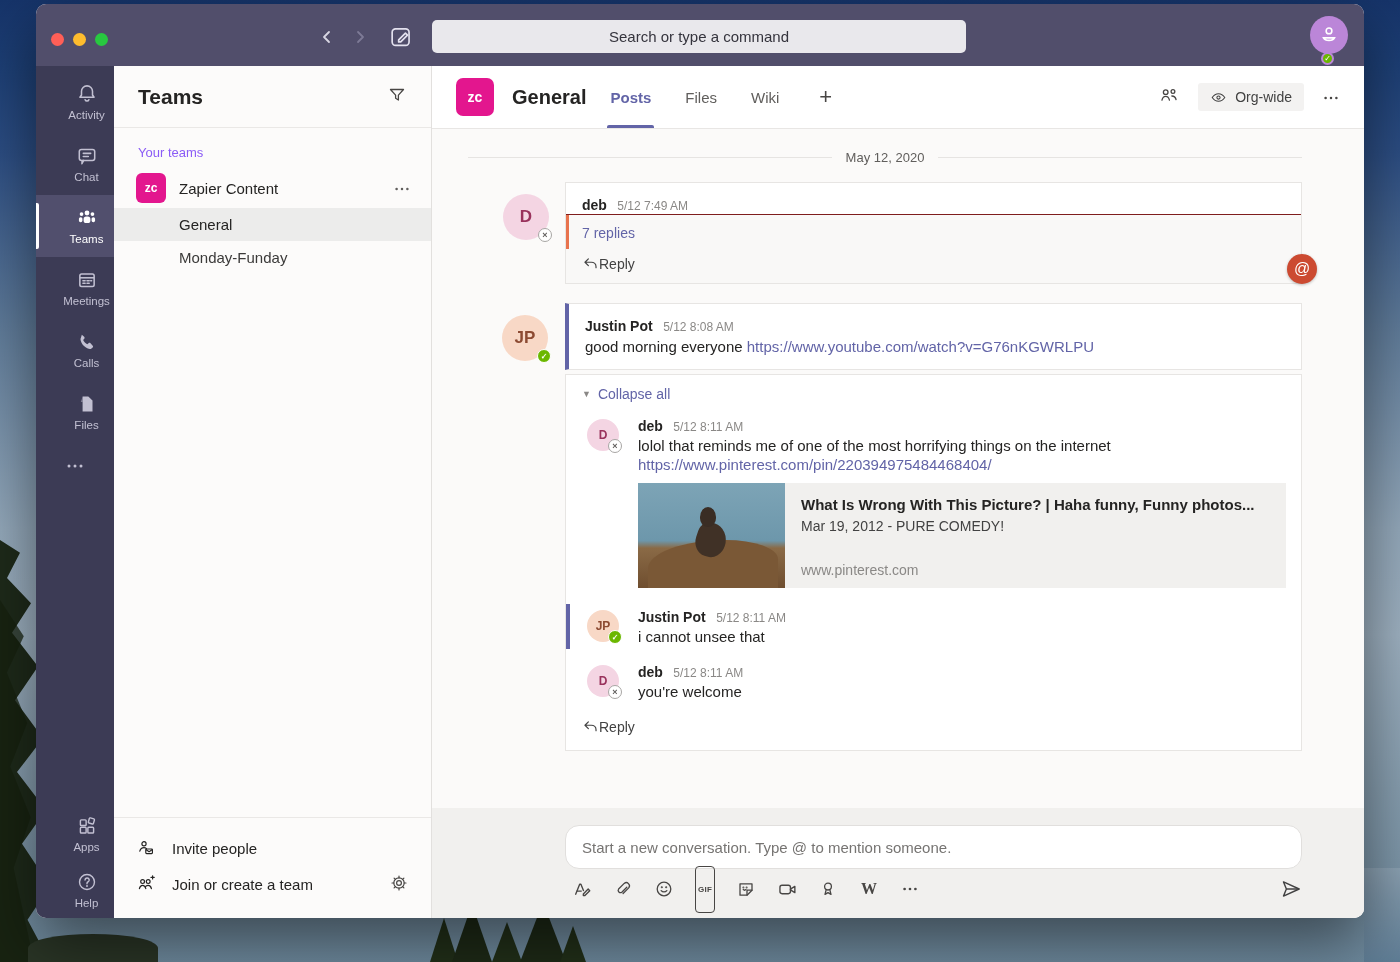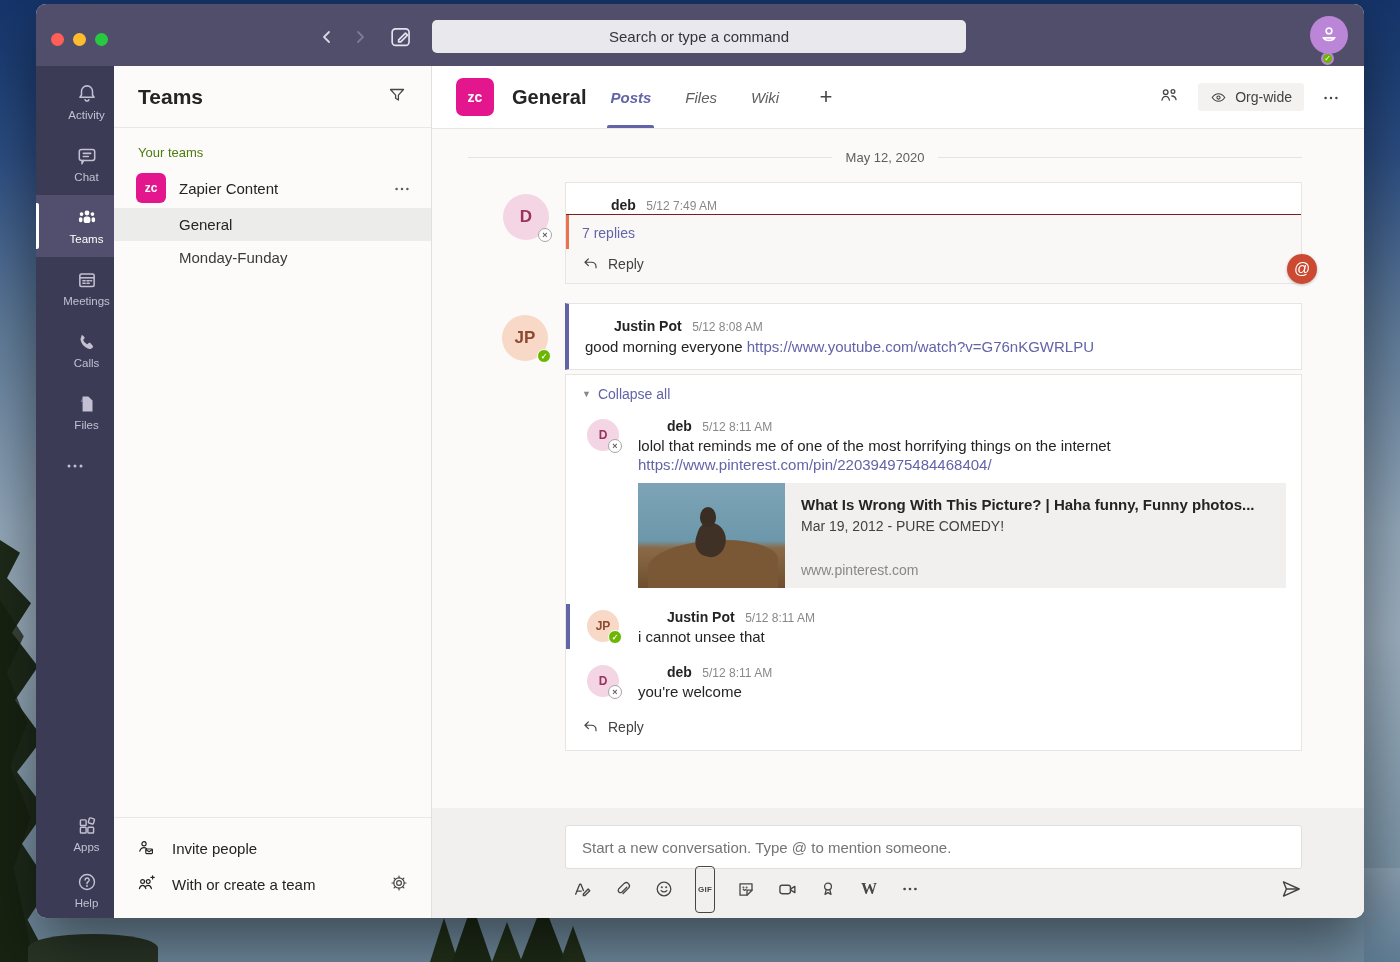--- a/index.html
+++ b/index.html
@@ -48,39 +48,39 @@
   .rail-item.selected::before { content:""; position:absolute; left:0; top:8px; bottom:8px; width:3px; background:#fff; border-radius:0 2px 2px 0; }
   .rail-dots { height:46px; display:flex; align-items:center; justify-content:center; }
   .rail-spacer { flex:1; }
   .rail-bottom { height:56px; }
 
   
   .sidebar { flex:0 0 318px; background:#fcfbfa; border-right:1px solid #e2e0de; display:flex; flex-direction:column; }
   .sb-header { flex:0 0 62px; display:flex; align-items:center; padding:0 24px; border-bottom:1px solid #eae8e6; }
   .sb-title { font-size:21px; font-weight:700; color:#252423; }
   .sb-filter { margin-left:auto; color:#484644; }
-  .sb-label { margin:17px 0 8px 24px; font-size:13px; color:#4d7c0f; }
+  .sb-label { margin:17px 0 8px 24px; font-size:13px; color:#8b5cf6; }
   .team-row { height:40px; display:flex; align-items:center; gap:13px; padding:0 20px 0 22px; cursor:pointer; }
   .zc-chip { width:30px; height:30px; border-radius:6px; background:#e3168e; color:#fff; font-size:12px; font-weight:700;
     display:flex; align-items:center; justify-content:center; }
   .team-name { font-size:15px; color:#252423; }
   .team-menu { margin-left:auto; color:#605e5c; }
   .channel-row { height:33px; display:flex; align-items:center; padding-left:65px; font-size:15px; color:#3b3a39; cursor:pointer; }
   .channel-row.selected { background:#ececeb; color:#252423; }
   .sb-bottom { margin-top:auto; border-top:1px solid #eae8e6; padding:12px 0 16px; }
   .sb-bottom-row { height:36px; display:flex; align-items:center; gap:16px; padding:0 22px; font-size:15px; color:#252423; cursor:pointer; }
   .sb-gear { margin-left:auto; color:#484644; }
 
   
   .main { flex:1; display:flex; flex-direction:column; background:#fbfaf9; min-width:0; }
   .ch-header { flex:0 0 62px; background:#fff; border-bottom:1px solid #e8e6e4; display:flex; align-items:center; padding:0 24px; }
   .zc-big { width:38px; height:38px; border-radius:7px; background:#e3168e; color:#fff; font-size:14px; font-weight:700;
     display:flex; align-items:center; justify-content:center; }
   .ch-title { font-size:20px; font-weight:700; color:#252423; margin:0 24px 0 18px; }
-  .tabs { display:flex; gap:34px; height:62px; align-items:center;font-style:italic; }
+  .tabs { display:flex; gap:34px; height:62px; align-items:center; }
   .tab { font-size:15px; color:#605e5c; height:100%; display:flex; align-items:center; position:relative; cursor:pointer; }
   .tab.active { color:#6264a7; font-weight:700; }
   .tab.active::after { content:""; position:absolute; left:-3px; right:-3px; bottom:0; height:3px; background:#6264a7; border-radius:2px 2px 0 0; }
   .tab-plus { font-size:22px; color:#484644; font-weight:400; margin-left:6px; cursor:pointer; }
   .ch-right { margin-left:auto; display:flex; align-items:center; gap:18px; color:#484644; }
   .orgwide { display:flex; align-items:center; gap:8px; height:28px; padding:0 12px; background:#f3f2f1; border-radius:3px;
     font-size:14px; color:#424242; cursor:pointer; }
 
   
   .chat { flex:1; position:relative; overflow:hidden; }
@@ -94,29 +94,29 @@
   .avatar { position:absolute; border-radius:50%; display:flex; align-items:center; justify-content:center; font-weight:700; }
   .av-big { left:-63px; top:11px; width:46px; height:46px; font-size:17px; }
   .av-sm  { width:32px; height:32px; font-size:12px; left:21px; }
   .av-d  { background:#f4d5e3; color:#99325c; }
   .av-jp { background:#f8d8c6; color:#8c4a32; }
   .badge { position:absolute; right:-3px; bottom:-2px; width:14px; height:14px; border-radius:50%; font-size:9px;
     display:flex; align-items:center; justify-content:center; }
   .badge-blocked { background:#fff; color:#605e5c; border:1px solid #a8a6a4; }
   .badge-ok { background:#6bb700; color:#fff; border:1px solid #fff; font-size:8px; }
   .msg-head { padding:13px 16px 0; }
-  .msg-author { font-size:14px; font-weight:700; color:#252423;margin-left:29px; }
+  .msg-author { font-size:14px; font-weight:700; color:#252423; }
   .msg-time { font-size:12px; color:#8a8886; margin-left:6px; }
   .msg-body { padding:3px 16px 14px; font-size:15px; color:#252423; }
   .msg-body a, .link { color:#6264a7; text-decoration:none; cursor:pointer; }
   .msg-foot { background:#f9f8f7; border-top:1px solid #7f1d1d; }
   .replies-row { position:relative; padding:9px 16px 7px; }
   .replies-row::before { content:""; position:absolute; left:0; top:0; bottom:0; width:3px; background:#e8734e; }
   .replies-link { font-size:14px; color:#6264a7; cursor:pointer; }
-  .replyrow { display:flex; align-items:center; gap:9px; padding:6px 16px 11px; font-size:14px; color:#424242; cursor:pointer; }
+  .replyrow { display:flex; align-items:center; gap:0; padding:6px 16px 11px; font-size:14px; color:#424242; cursor:pointer; }
   .mention-badge { position:absolute; right:-16px; top:71px; width:30px; height:30px; border-radius:50%; background:#cc4a31;
     color:#fff; font-size:16px; display:flex; align-items:center; justify-content:center; box-shadow:0 1px 3px rgba(0,0,0,.25); }
   .collapse-row { display:flex; align-items:center; gap:7px; padding:11px 16px 9px; font-size:14px; color:#6264a7; cursor:pointer; }
   .collapse-row .tri { font-size:9px; color:#8a8886; }
   .t-reply { position:relative; padding:6px 16px 6px 72px; }
   .t-reply .avatar { top:8px; }
   .t-reply.accented::before { content:""; position:absolute; left:0; top:2px; bottom:2px; width:4px; background:#6264a7; }
   .t-body { font-size:15px; color:#252423; margin-top:2px; }
   .preview { display:flex; width:648px; background:#f1f0ee; margin:10px 0 8px; min-height:105px; }
   .pv-img { flex:0 0 147px; height:105px; position:relative; overflow:hidden;
@@ -124,21 +124,21 @@
   .pv-rock { position:absolute; left:10px; bottom:0; width:130px; height:48px; background:#7a5836; border-radius:60% 40% 0 0; }
   .pv-fig-head { position:absolute; left:62px; top:24px; width:16px; height:20px; background:#3a2d24; border-radius:50% 50% 45% 45%; }
   .pv-fig-body { position:absolute; left:58px; top:40px; width:30px; height:34px; background:#403126; border-radius:40% 60% 50% 50%; transform:rotate(18deg); }
   .pv-text { flex:1; padding:13px 16px 10px; display:flex; flex-direction:column; }
   .pv-title { font-size:15px; font-weight:700; color:#252423; }
   .pv-sub { font-size:14px; color:#424242; margin-top:5px; }
   .pv-domain { font-size:14px; color:#8a8886; margin-top:auto; }
 
   
   .composer { flex:0 0 110px; background:#f1f0ee; padding:17px 62px 0 133px; }
-  .comp-input { width:100%; height:44px; background:#fff; border:1px solid #e1dfdd; border-radius:3px; font-size:15px;
+  .comp-input { width:100%; height:44px; background:#fff; border:1px solid #e1dfdd; border-radius:14px; font-size:15px;
     color:#252423; padding:0 16px; outline:none; font-family:"Liberation Sans", sans-serif; }
   .comp-input::placeholder { color:#767472; }
   .comp-toolbar { display:flex; align-items:center; gap:19px; margin-top:9px; color:#484644; padding-left:6px; }
   .comp-toolbar .tool { width:22px; height:22px; display:flex; align-items:center; justify-content:center; cursor:pointer; }
   .gif-chip { border:1.5px solid #484644; border-radius:4px; font-size:8px; font-weight:700; padding:18px 2px; letter-spacing:.3px; }
   .wiki-w { font-family:"Liberation Serif", serif; font-size:16px; font-weight:700; }
   .send-btn { margin-left:auto; color:#424242; cursor:pointer; }
 </style>
 </head>
 <body>
@@ -304,21 +304,21 @@
             </svg>
             <span>Invite people</span>
           </div>
           <div class="sb-bottom-row">
             <svg width="20" height="20" viewBox="0 0 20 20" fill="none" stroke="currentColor" stroke-width="1.2" stroke-linejoin="round" stroke-linecap="round">
               <circle cx="6.6" cy="7.6" r="1.9"></circle>
                 <circle cx="12.2" cy="7.6" r="1.9"></circle>
               <path d="M3.4 14.6c.5-2 1.8-3.2 3.2-3.2s2.7 1.2 3.2 3.2M9.8 12.2c.7-.5 1.5-.8 2.4-.8 1.5 0 2.8 1.2 3.2 3.2"></path>
               <path d="M15 3.4h3.2M16.6 1.8V5"></path>
             </svg>
-            <span>With or create a team</span>
+            <span>Join or create a team</span>
             <span class="sb-gear">
               <svg width="20" height="20" viewBox="0 0 20 20" fill="none" stroke="currentColor" stroke-width="1.2">
                 <circle cx="10" cy="10" r="2.4"></circle>
                   <circle cx="10" cy="10" r="5.2"></circle>
                 <path d="M10 3v1.8M10 15.2V17M3 10h1.8M15.2 10H17M5.1 5.1l1.3 1.3M13.6 13.6l1.3 1.3M14.9 5.1l-1.3 1.3M6.4 13.6l-1.3 1.3" stroke-linecap="round"></path>
               </svg>
             </span>
           </div>
         </div>
       </aside>

